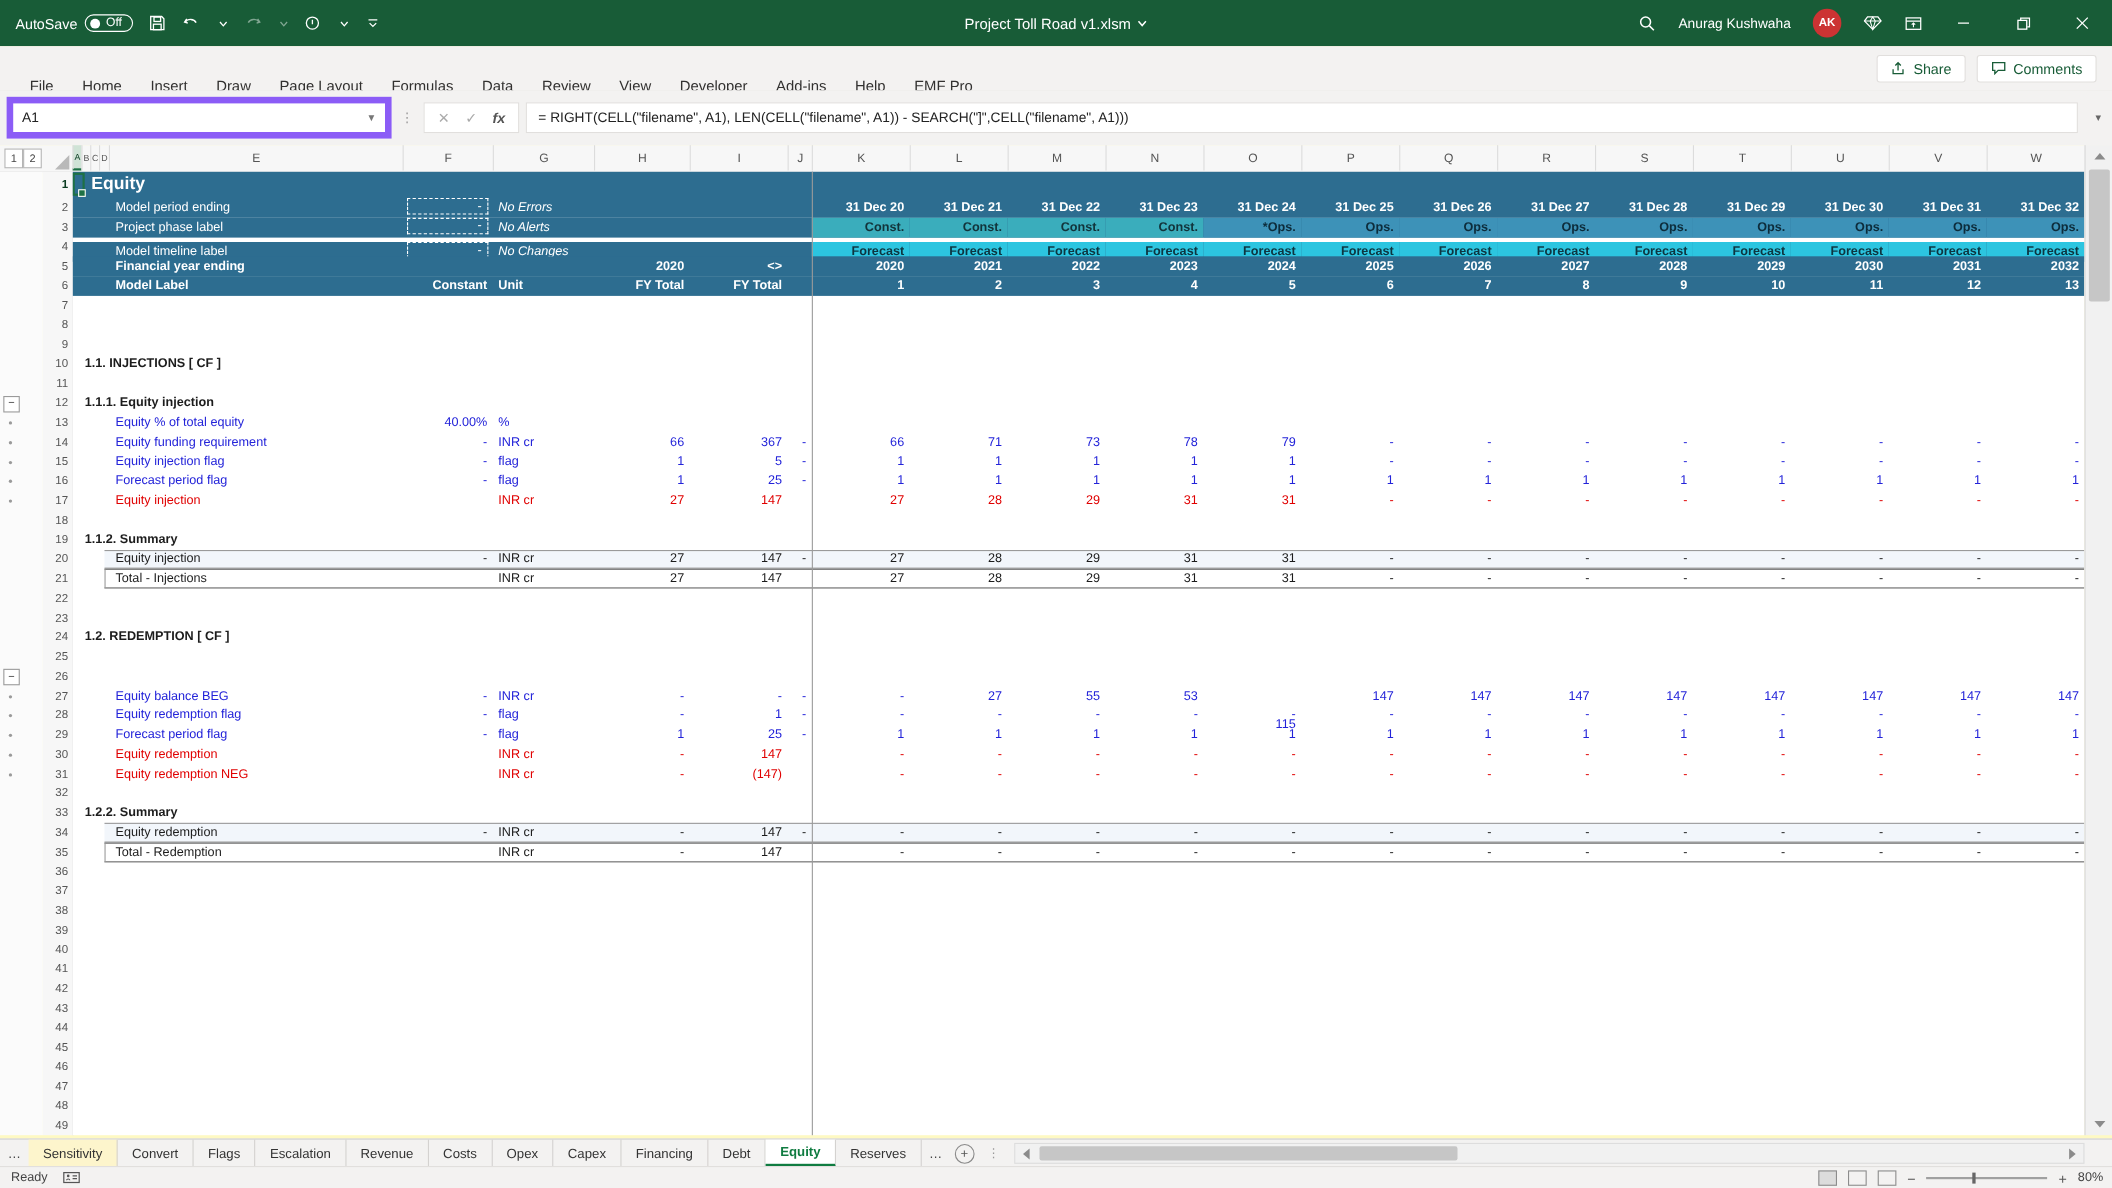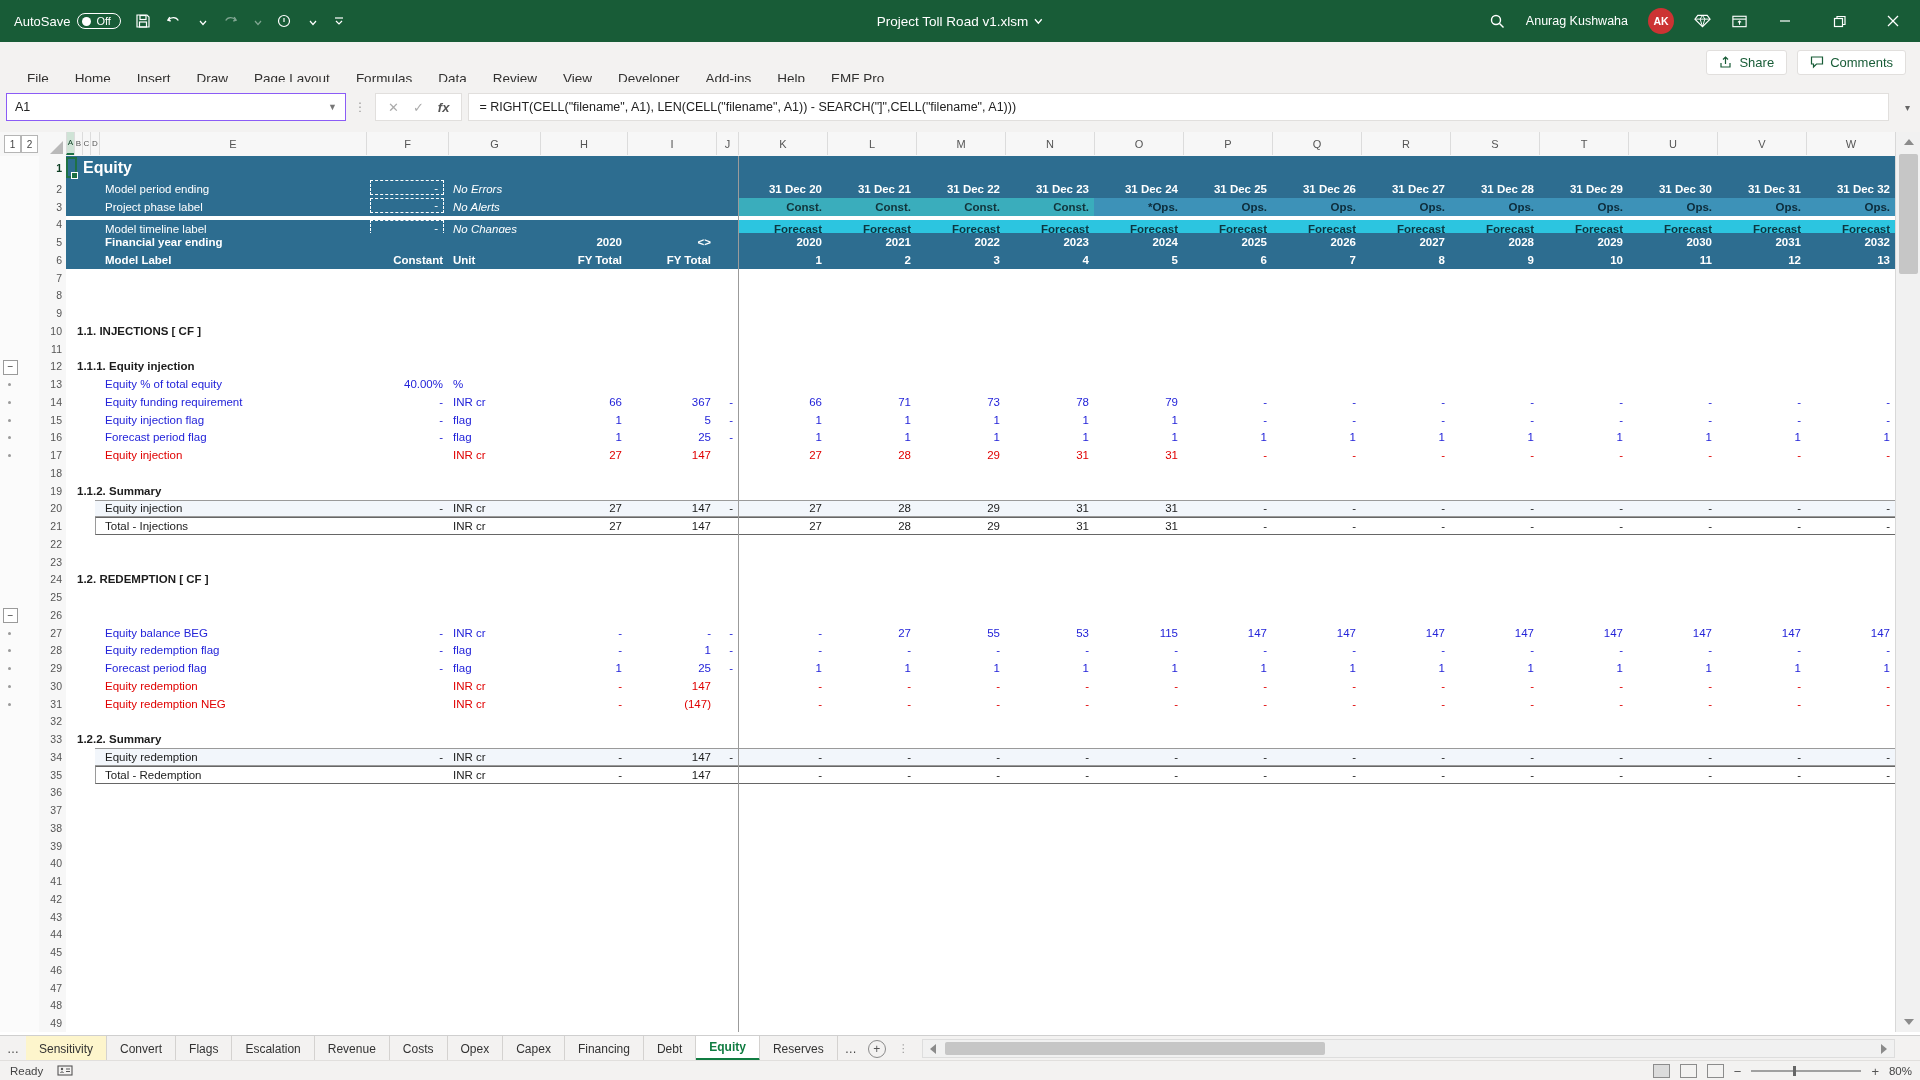--- a/index.html
+++ b/index.html
@@ -1,16 +1,16 @@
 <!DOCTYPE html>
 <html><head>
 <meta charset="utf-8">
 <style>
   html,body{margin:0;padding:0;background:#d8d8d8;font-family:"Liberation Sans",sans-serif;}
-  #app{position:relative;width:1920px;height:1080px;background:#ffffff;overflow:hidden;}
+  #app{position:relative;width:1920px;height:1080px;background:#fef9c3;overflow:hidden;}
   
   #titlebar{position:absolute;left:0;top:0;width:1920px;height:42px;background:#185c37;color:#fff;display:flex;align-items:center;}
   .tb-left{display:flex;align-items:center;gap:14px;padding-left:14px;flex:0 0 auto;}
   .autosave{display:flex;align-items:center;gap:7px;font-size:13px;}
   .as-pill{display:inline-flex;align-items:center;gap:5px;border:1px solid #fff;border-radius:10px;padding:1px 9px 1px 4px;font-size:11px;}
   .as-dot{width:9px;height:9px;border-radius:50%;background:#fff;display:inline-block;}
   .qat-ic{width:17px;height:17px;display:inline-flex;align-items:center;justify-content:center;}
   .qat-ic svg{display:block;}
   .chev{margin-left:2px;}
   .dim{opacity:.45;}
@@ -20,21 +20,21 @@
   .winbtn{width:34px;height:42px;display:flex;align-items:center;justify-content:center;font-size:14px;}
   .username{font-size:12.5px;}
   
   #ribbonrow{position:absolute;left:0;top:42px;width:1920px;height:40px;background:#f3f2f1;border-bottom:1px solid #e1dfdd;display:flex;align-items:center;}
   #ribbon-tabs{display:flex;align-items:center;padding-left:14px;gap:0;}
   .rtab{padding:8px 13px;font-size:13.5px;color:#323130;white-space:nowrap;margin-top:32px;}
   .ribbon-right{position:absolute;right:14px;display:flex;gap:10px;align-items:center;}
   .pillbtn{display:flex;align-items:center;gap:6px;background:#fff;border:1px solid #e1dfdd;border-radius:3px;padding:4px 12px;font-size:13px;color:#185c37;}
   
   #fbar{position:absolute;left:0;top:82px;width:1920px;height:50px;background:#f3f2f1;display:flex;align-items:center;gap:6px;padding-left:6px;box-sizing:border-box;}
-  #namebox{width:330px;height:26px;background:#fff;border:1px solid #8b5cf6;font-size:12.5px;display:flex;align-items:center;padding-left:8px;color:#222;position:relative;}
+  #namebox{width:330px;height:26px;background:#fff;border:6px solid #8b5cf6;font-size:12.5px;display:flex;align-items:center;padding-left:8px;color:#222;position:relative;}
   #namebox .nb-arrow{position:absolute;right:8px;color:#777;font-size:9px;}
   .fdots{color:#999;font-size:12px;letter-spacing:1px;padding:0 2px;}
   #fbtns{height:26px;background:#fff;border:1px solid #e1dfdd;display:flex;align-items:center;gap:14px;padding:0 12px;color:#aaa;font-size:13px;}
   #fbtns .fx{color:#555;font-style:italic;font-weight:bold;font-size:13px;}
   #formulabox{flex:1;height:26px;background:#fff;border:1px solid #e1dfdd;font-size:12.5px;display:flex;align-items:center;padding-left:10px;color:#222;white-space:nowrap;overflow:hidden;}
   #fbar .fb-exp{color:#666;font-size:10px;padding:0 10px;}
   
   #hdrstrip{position:absolute;left:0;top:132px;width:1920px;height:24px;background:#f7f7f7;border-bottom:1px solid #cfcfcf;}
   .olv{position:absolute;top:3px;width:15px;height:16px;background:#fff;border:1px solid #b5b5b5;font-size:10px;color:#444;display:flex;align-items:center;justify-content:center;}
   #selectall{position:absolute;left:50px;top:9px;width:0;height:0;border-left:13px solid transparent;border-bottom:13px solid #b9b9b9;}
@@ -592,21 +592,21 @@
         <div class="cell blue" style="left: 34px; width: 262px;">Equity balance BEG</div>
         <div class="cell blue r" style="left: 300px; width: 82px;">-</div>
         <div class="cell blue" style="left: 382px; width: 92px;">INR cr</div>
         <div class="cell blue r" style="left: 474px; width: 87px;">-</div>
         <div class="cell blue r" style="left: 561px; width: 89px;">-</div>
         <div class="cell blue r" style="left: 650px; width: 22px;">-</div>
         <div class="cell blue r" style="left: 672px; width: 89px;">-</div>
         <div class="cell blue r" style="left: 761px; width: 89px;">27</div>
         <div class="cell blue r" style="left: 850px; width: 89px;">55</div>
         <div class="cell blue r" style="left: 939px; width: 89px;">53</div>
-        <div class="cell blue r" style="left: 1028px; width: 89px;">115</div>
+        <div class="cell blue r" style="left: 1028px; width: 89px; margin-top: 26px;">115</div>
         <div class="cell blue r" style="left: 1117px; width: 89px;">147</div>
         <div class="cell blue r" style="left: 1206px; width: 89px;">147</div>
         <div class="cell blue r" style="left: 1295px; width: 89px;">147</div>
         <div class="cell blue r" style="left: 1384px; width: 89px;">147</div>
         <div class="cell blue r" style="left: 1473px; width: 89px;">147</div>
         <div class="cell blue r" style="left: 1562px; width: 89px;">147</div>
         <div class="cell blue r" style="left: 1651px; width: 89px;">147</div>
         <div class="cell blue r" style="left: 1740px; width: 89px;">147</div>
       </div>
       <div class="srow" style="top: 485.5px; height: 17.75px;">

